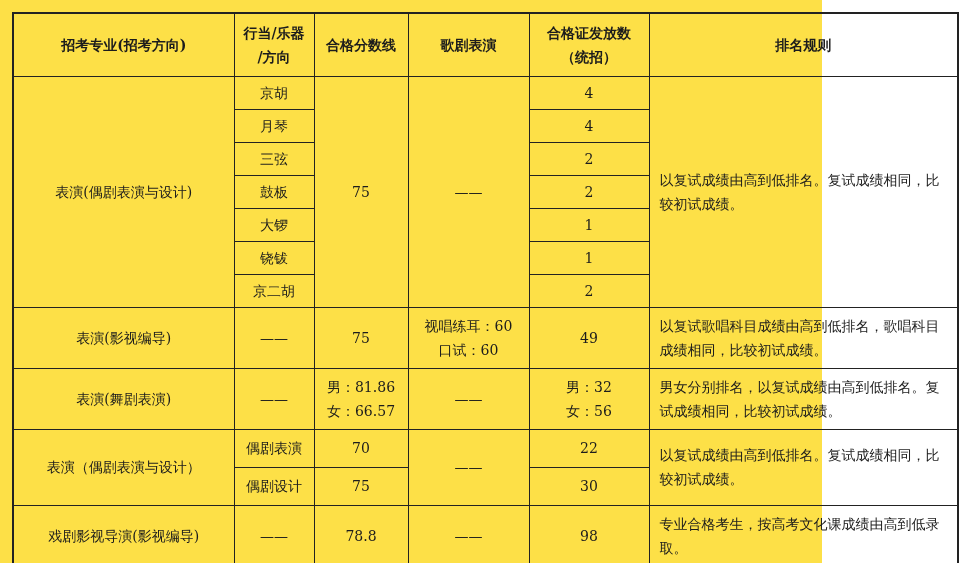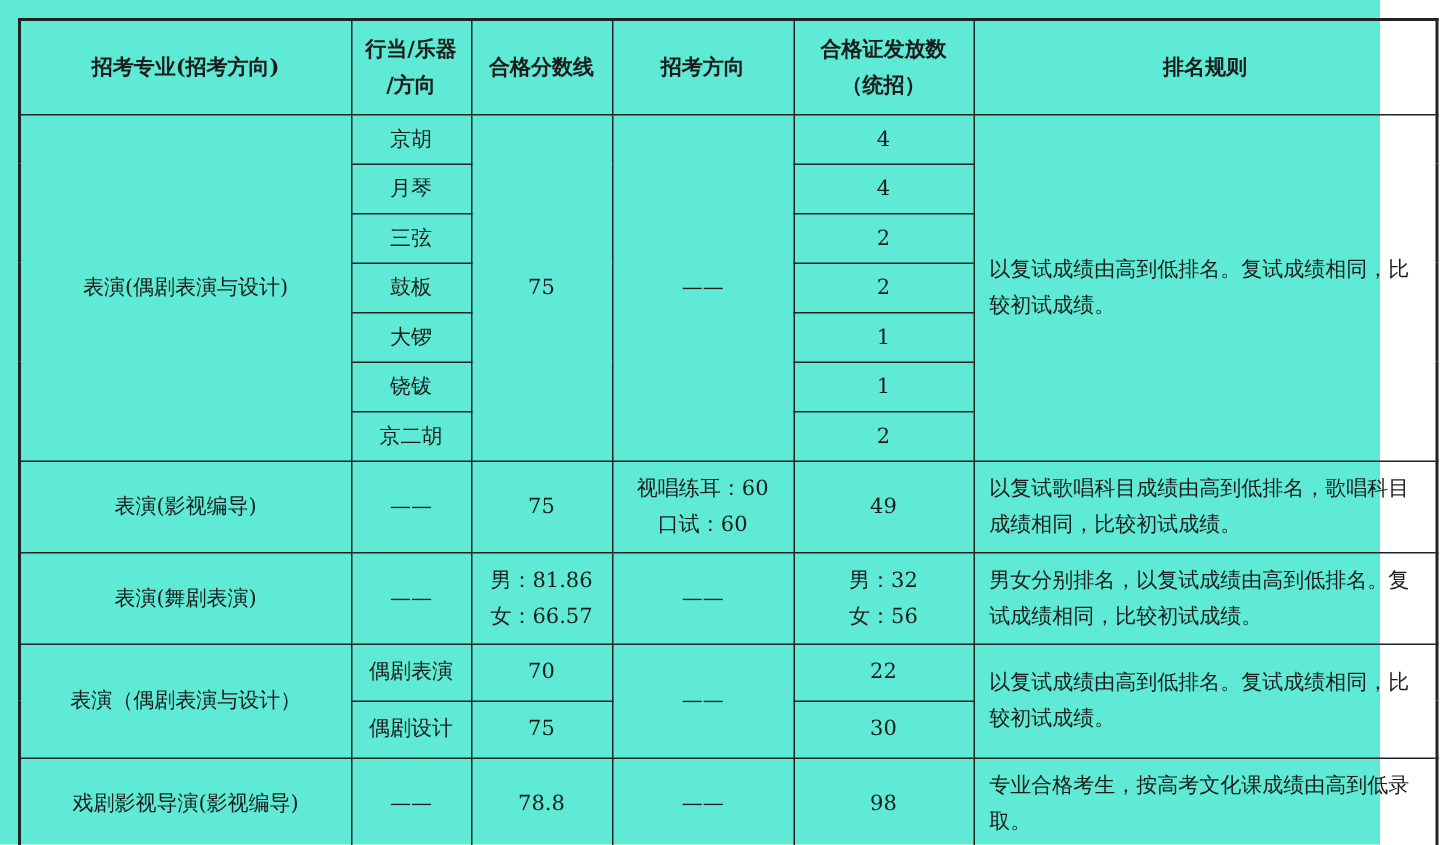--- a/index.html
+++ b/index.html
@@ -1,18 +1,18 @@
 <!DOCTYPE html>
 <html><head>
 <meta charset="utf-8">
 <style>
   * { margin: 0; padding: 0; box-sizing: border-box; }
   html, body { width: 970px; height: 563px; background: #ffffff; overflow: hidden; }
   body { font-family: "DejaVu Serif", "Liberation Serif", serif; color: #1c1c1c; }
-  .page { position: absolute; left: 0; top: 0; width: 920px; height: 563px; background: #5eead4; }
+  .page { position: absolute; left: 0; top: 0; width: 822px; height: 563px; background: #fde047; }
   table.score-table {
     position: absolute; left: 12px; top: 12px; width: 945px;
     border-collapse: collapse; table-layout: fixed;
     border: 2px solid #222222;
   }
   .score-table th, .score-table td {
     border: 1px solid #222222;
     font-size: 14px;
     text-align: center;
     vertical-align: middle;
@@ -46,21 +46,21 @@
       <col style="width:121px">
       <col style="width:120px">
       <col style="width:309px">
     </colgroup>
     <thead>
       <tr class="h-header">
         <th>招考专业(招考方向)</th>
         <th>行当/乐器
 /方向</th>
         <th>合格分数线</th>
-        <th>招考方向</th>
+        <th>歌剧表演</th>
         <th>合格证发放数
 （统招）</th>
         <th>排名规则</th>
       </tr>
     </thead>
     <tbody>
 
       <tr class="h-inst">
         <td rowspan="7">表演(偶剧表演与设计)</td>
         <td>京胡</td>

